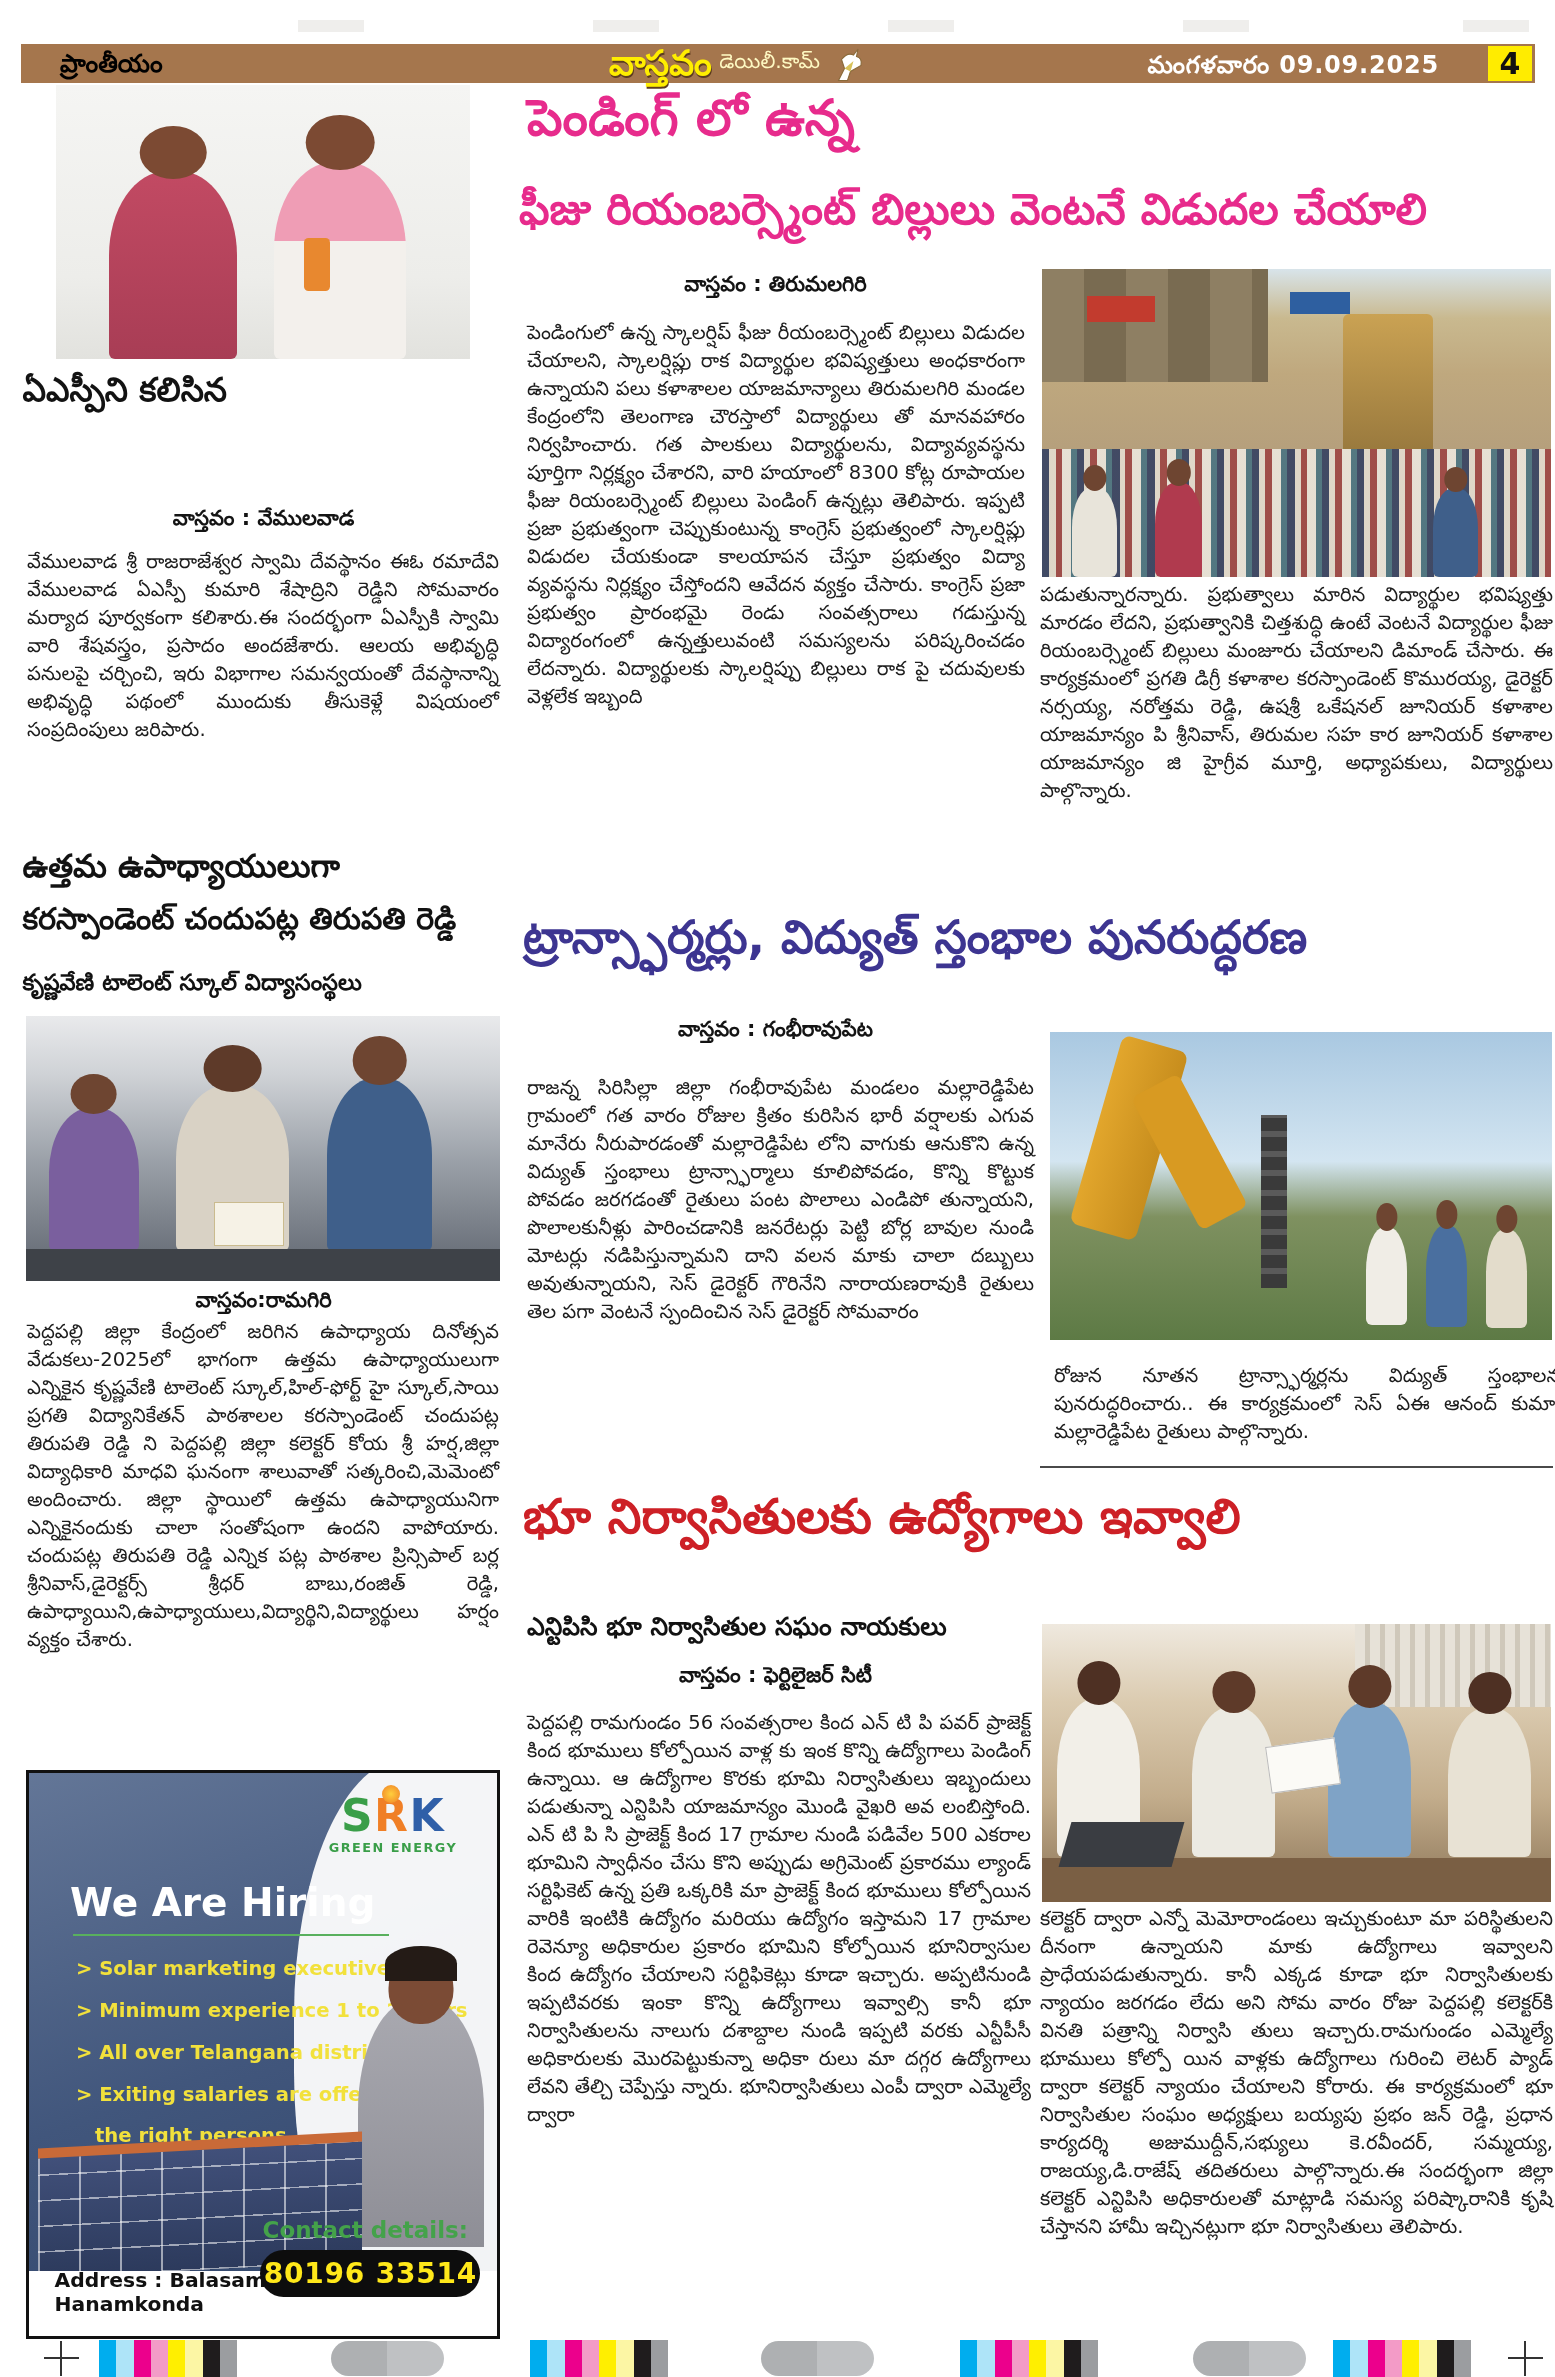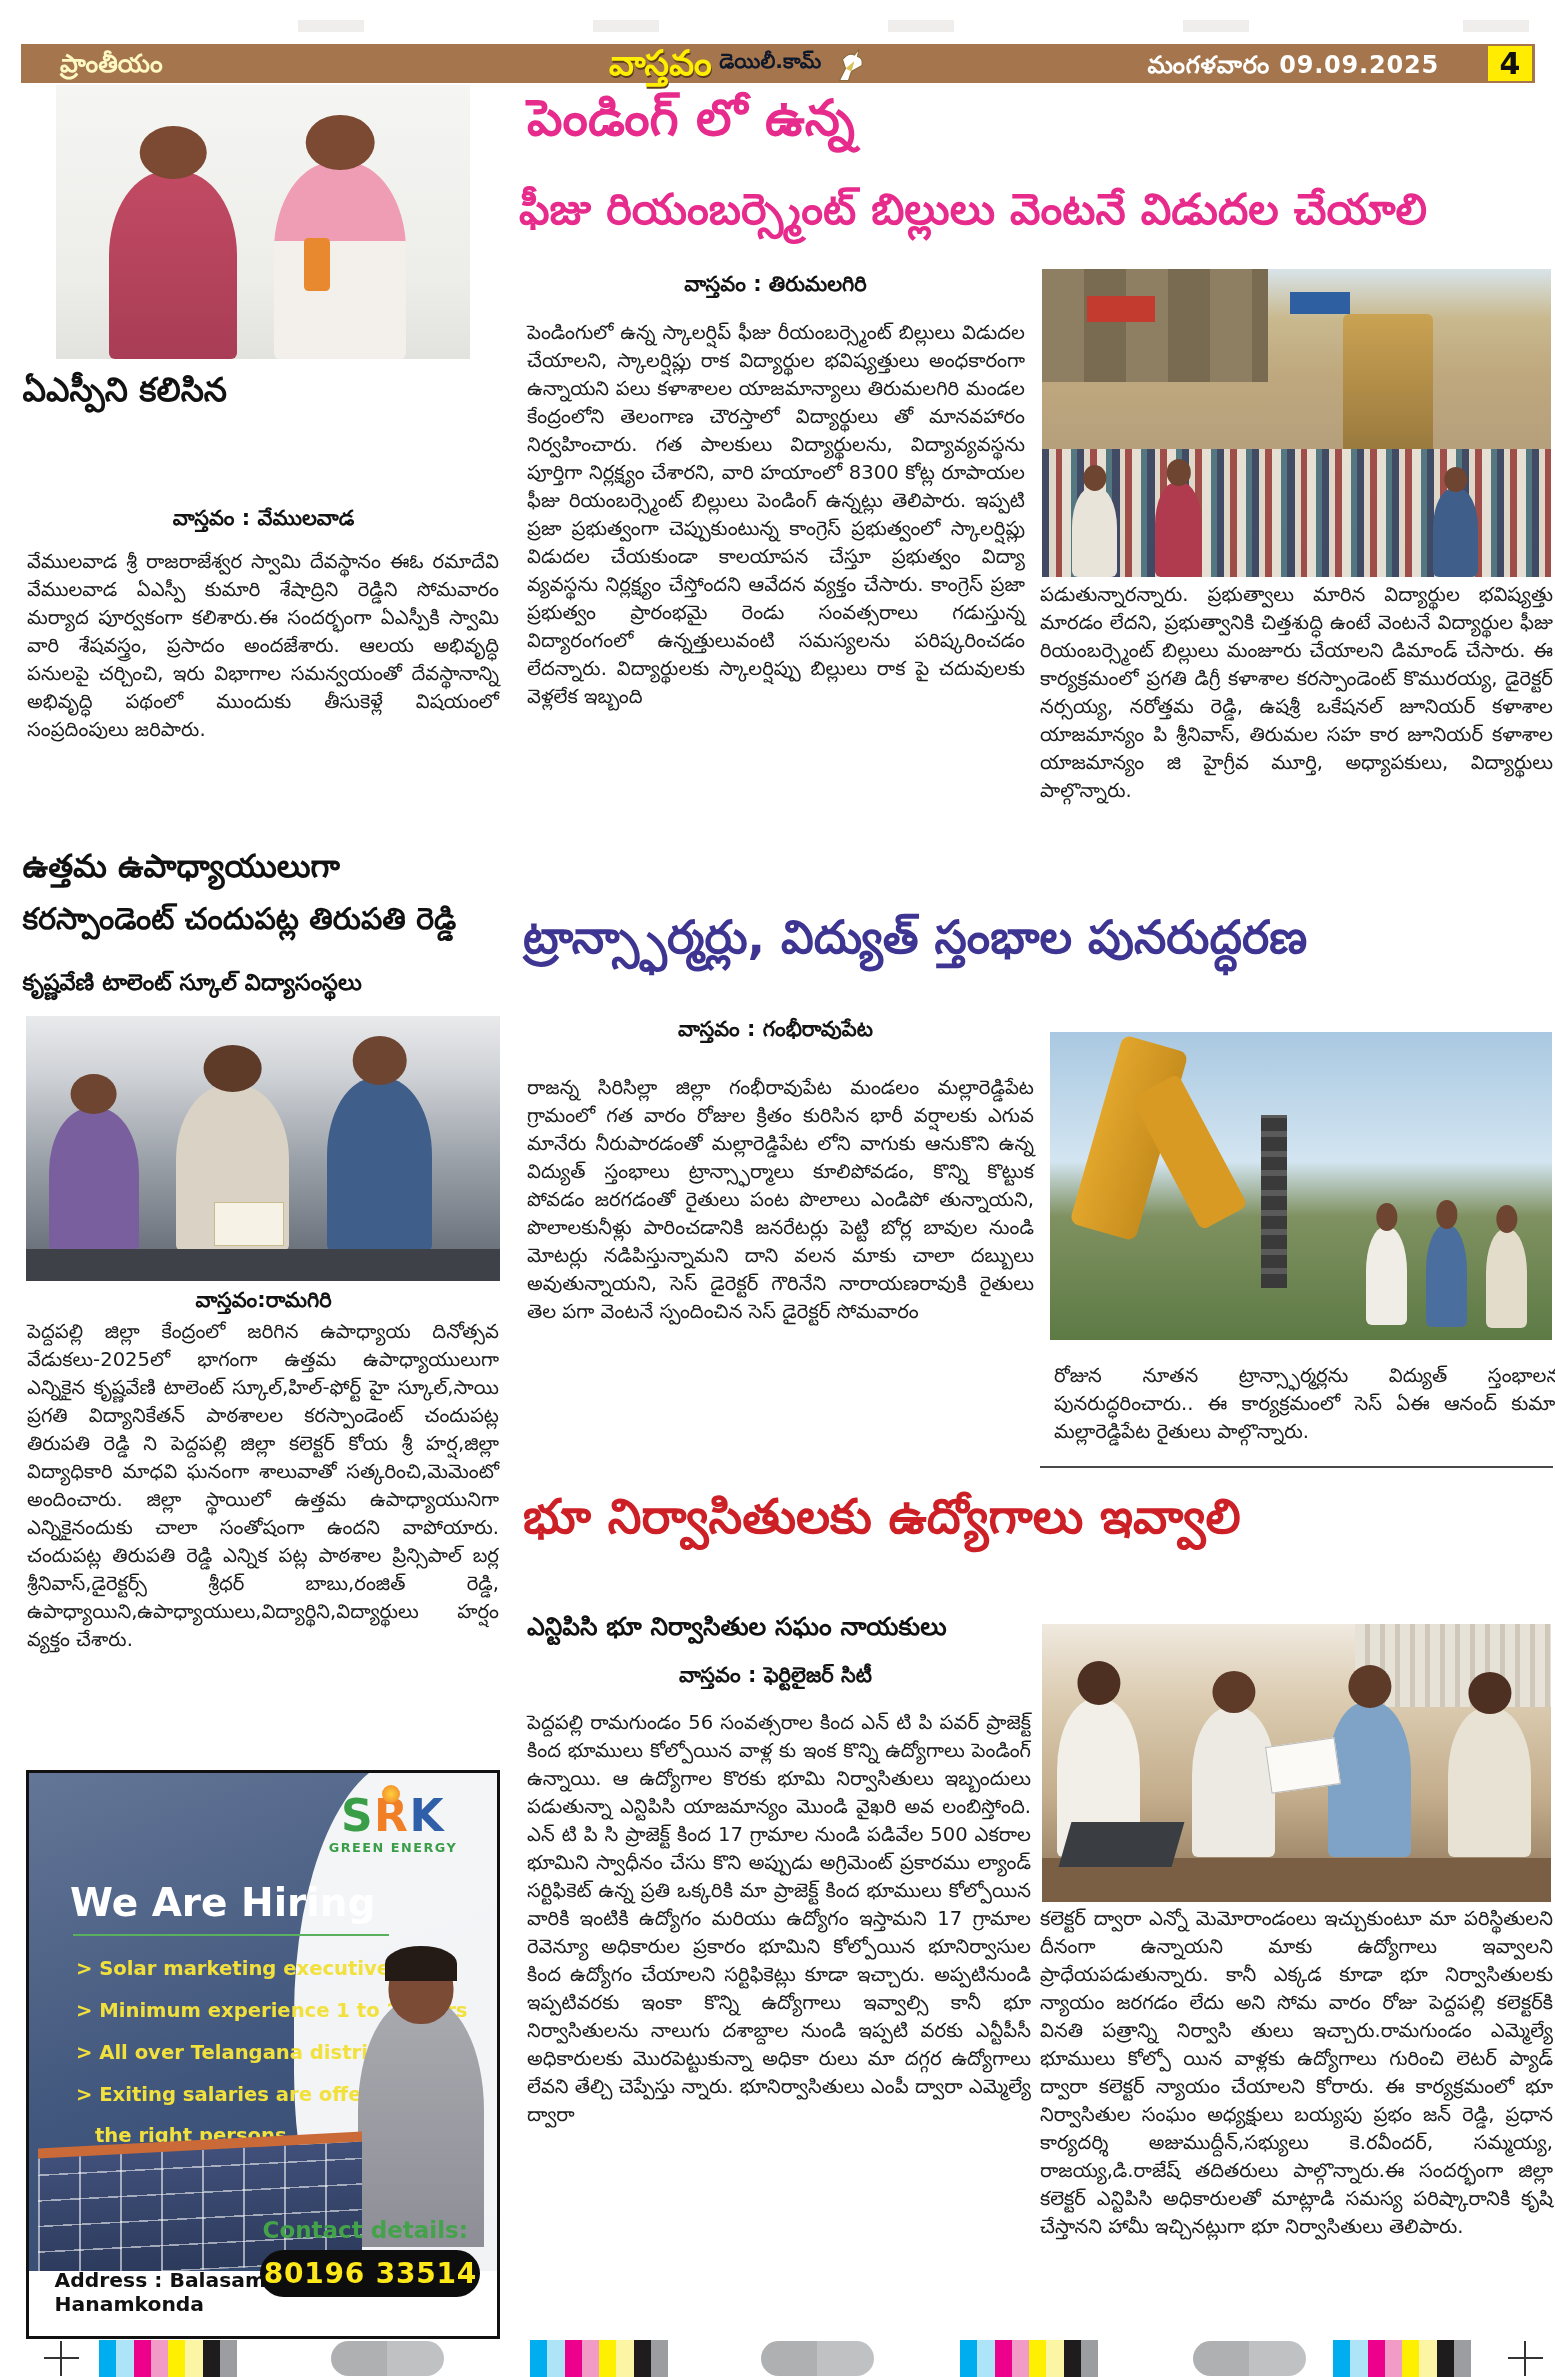--- a/index.html
+++ b/index.html
@@ -3,24 +3,24 @@
 <meta charset="utf-8">
 <style>
   html,body{margin:0;padding:0;background:#fff;}
   .page{position:relative;width:1555px;height:2377px;background:#ffffff;overflow:hidden;
         font-family:"DejaVu Sans","Liberation Sans",sans-serif;color:#161616;}
   .abs{position:absolute;}
   
   .top-mark{position:absolute;top:19.6px;height:12px;width:66px;background:#efeeec;}
   
   .masthead-bar{position:absolute;left:21px;top:44px;width:1514px;height:39px;background:#a5764d;}
-  .section-label{position:absolute;left:39px;top:5.3px;font-size:25px;font-weight:bold;color:#fef9c3;}
+  .section-label{position:absolute;left:39px;top:5.3px;font-size:25px;font-weight:bold;color:#000000;}
   .masthead-center{position:absolute;left:588px;top:0px;display:flex;align-items:center;gap:7.5px;height:39px;}
   .masthead-title{font-size:35px;font-weight:bold;color:#ffee00;text-shadow:0.8px 1.5px 0 #5c3c1f;line-height:39px;}
-  .masthead-suffix{font-size:20.3px;font-weight:bold;color:#0f172a;}
+  .masthead-suffix{font-size:20.3px;font-weight:normal;color:#fef9c3;}
   .bird{width:39px;height:36px;}
   .date-line{position:absolute;right:96px;top:6.8px;font-size:24px;font-weight:bold;color:#ffffff;letter-spacing:0.8px;}
   .page-number-box{position:absolute;right:3px;top:2.3px;width:44px;height:35px;background:#ffec00;color:#111;
                    font-size:30px;font-weight:bold;text-align:center;line-height:35px;}
   
   .headline{position:absolute;text-align:left;font-weight:bold;color:#121212;}
   .byline{position:absolute;text-align:center;font-weight:bold;font-size:21px;color:#141414;}
   .bodytext{position:absolute;font-size:19.6px;line-height:28px;text-align:justify;color:#1c1c1c;}
   .pink{color:#e72b8c;} .navy{color:#3d3591;} .red{color:#cd2026;}
   

